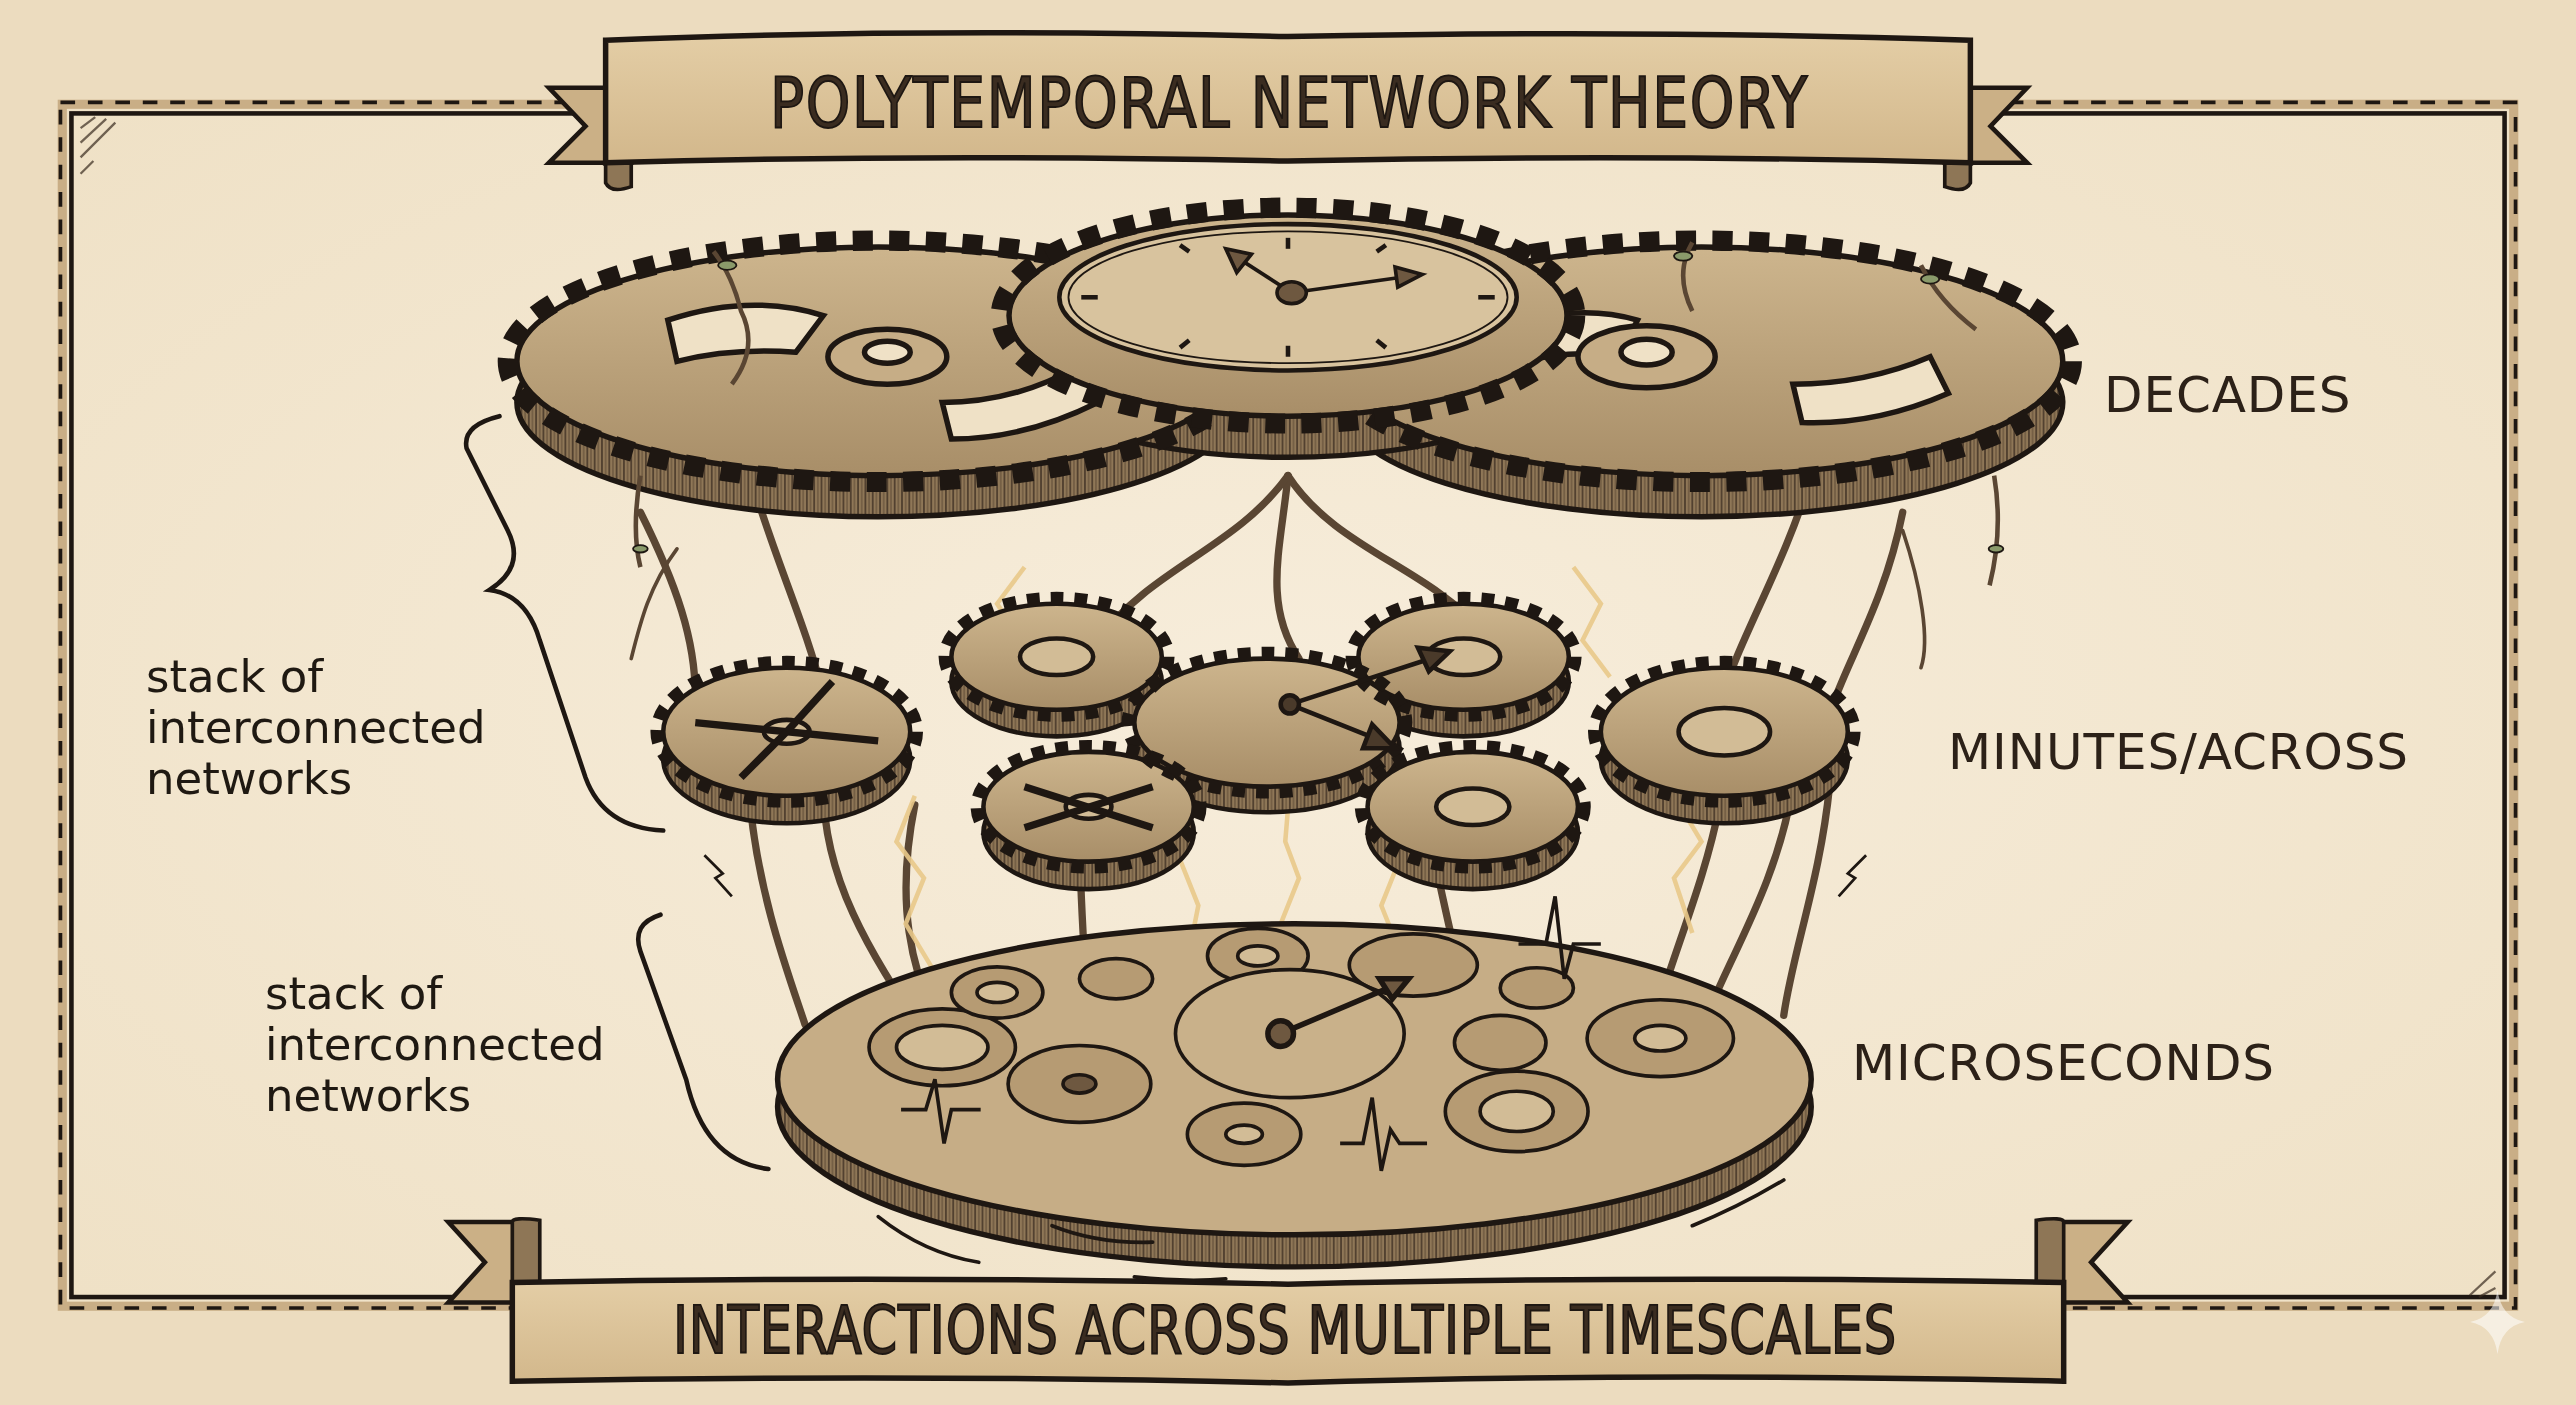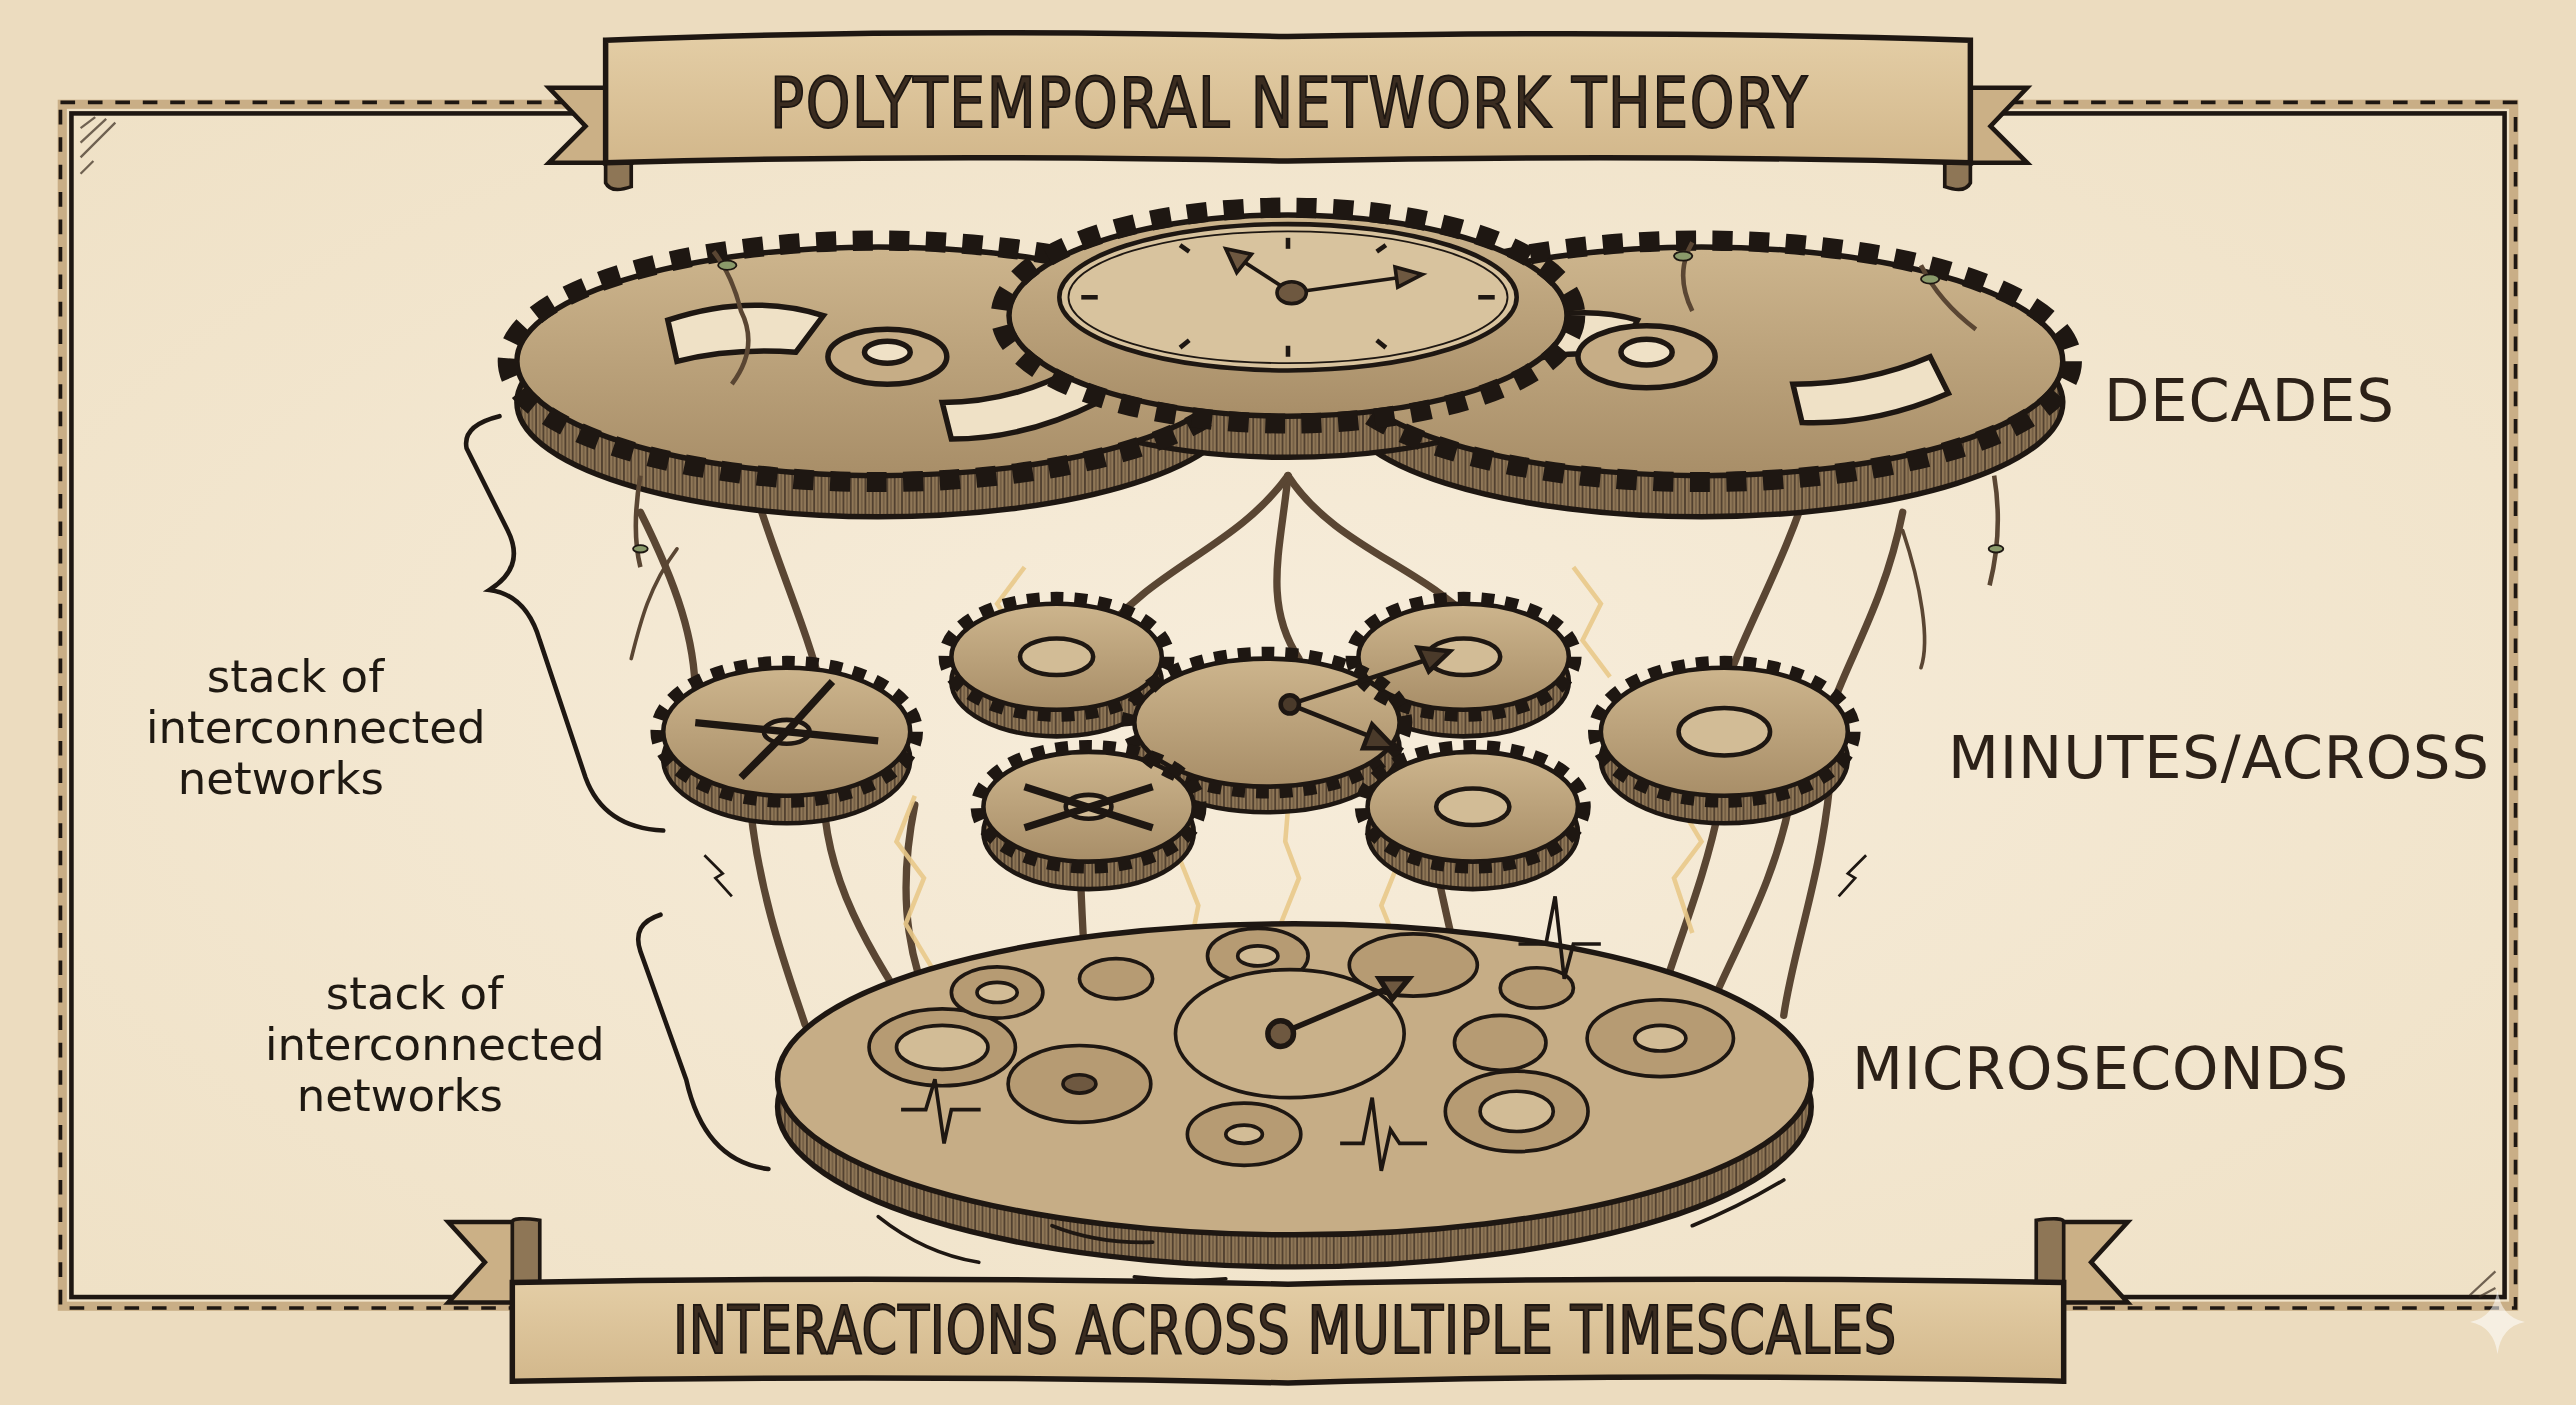--- a/index.html
+++ b/index.html
@@ -5,25 +5,25 @@
   html, body { margin: 0; padding: 0; }
   body {
     width: 2576px; height: 1405px; overflow: hidden;
     background: #ecdcbf;
     font-family: "DejaVu Sans", sans-serif;
     position: relative;
   }
   #stage { position: absolute; left: 0; top: 0; width: 2576px; height: 1405px; }
   .label-timescale {
     position: absolute; font-family: "DejaVu Sans", sans-serif;
-    font-size: 59px; color: #2c2118; letter-spacing: 0.9px; white-space: nowrap;
+    font-size: 50px; color: #2c2118; letter-spacing: 0.9px; white-space: nowrap;
   }
   .label-stack {
     position: absolute; font-family: "DejaVu Sans", sans-serif;
-    font-size: 45px; line-height: 51px; color: #1f1912; text-align: right; white-space: nowrap;
+    font-size: 45px; line-height: 51px; color: #1f1912; text-align: left; white-space: nowrap;
   }
   .banner-text {
     position: absolute; font-family: "DejaVu Sans", sans-serif;
     color: #3a2c20; white-space: nowrap; text-align: center;
     font-stretch: condensed;
     -webkit-text-stroke: 1.8px #1e1712;
     text-shadow: 0 0 0.9px #1e1712;
   }
   #title-text { left: 640px; top: 62px; width: 1299px; font-size: 70px; letter-spacing: 1.8px; transform: scaleX(0.9); }
   #subtitle-text { left: 567px; top: 1292px; width: 1436px; font-size: 66px; letter-spacing: 0.9px; transform: scaleX(0.86); }

